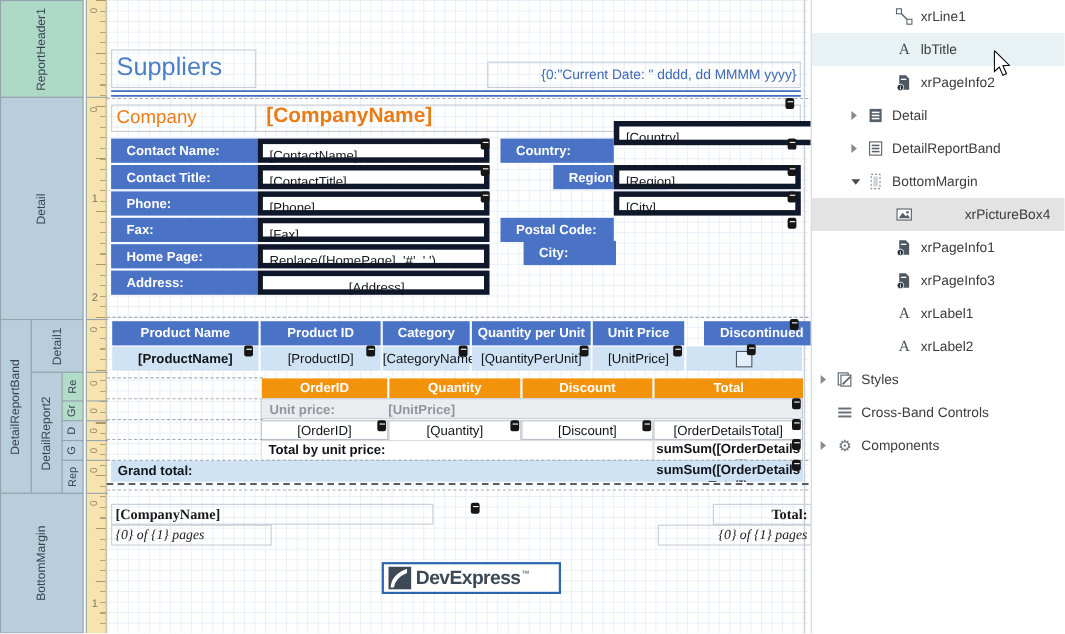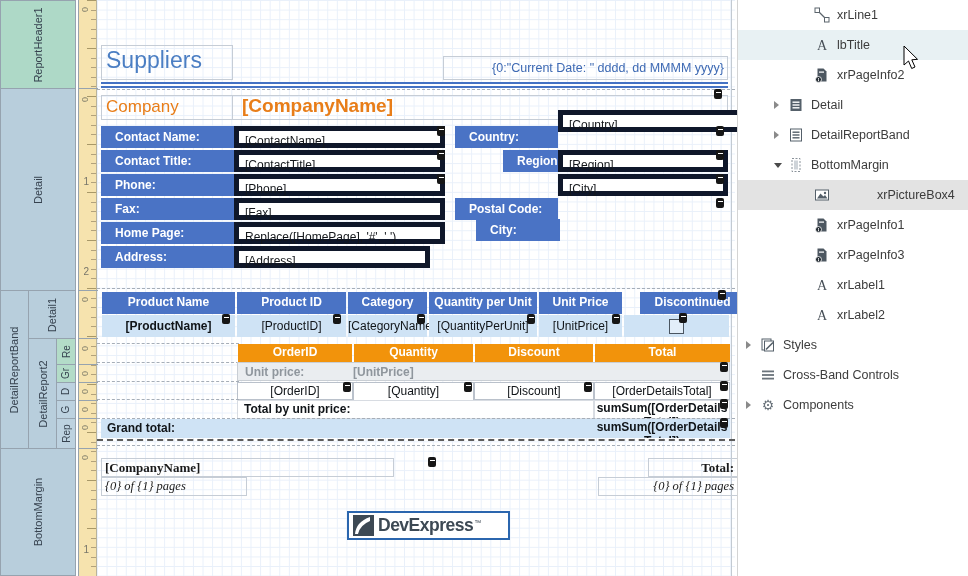--- a/index.html
+++ b/index.html
@@ -132,21 +132,21 @@
   <div class="abs valcell" style="left:234px;top:126px;width:211px;height:22px;"><span>[ContactName]</span></div>
   <div class="abs bluecell" style="left:101px;top:150px;width:133px;height:22px;"><span>Contact Title:</span></div>
   <div class="abs valcell" style="left:234px;top:150px;width:211px;height:22px;"><span>[ContactTitle]</span></div>
   <div class="abs bluecell" style="left:101px;top:174px;width:133px;height:22px;"><span>Phone:</span></div>
   <div class="abs valcell" style="left:234px;top:174px;width:211px;height:22px;"><span>[Phone]</span></div>
   <div class="abs bluecell" style="left:101px;top:198px;width:133px;height:22px;"><span>Fax:</span></div>
   <div class="abs valcell" style="left:234px;top:198px;width:211px;height:22px;"><span>[Fax]</span></div>
   <div class="abs bluecell" style="left:101px;top:222px;width:133px;height:22px;"><span>Home Page:</span></div>
   <div class="abs valcell" style="left:234px;top:222px;width:211px;height:22px;"><span>Replace([HomePage], '#', ' ')</span></div>
   <div class="abs bluecell" style="left:101px;top:246px;width:133px;height:22px;"><span>Address:</span></div>
-  <div class="abs valcell" style="left:234px;top:246px;width:196px;height:22px;"><span>[Address]</span></div>
+  <div class="abs valcell" style="left:234px;top:246px;width:211px;height:22px;text-align:center;"><span>[Address]</span></div>
 
   <div class="abs bluecell" style="left:455px;top:126px;width:103px;height:22px;"><span>Country:</span></div>
   <div class="abs valcell" style="left:558px;top:110px;width:198px;height:22px;"><span>[Country]</span></div>
   <div class="abs bluecell" style="left:455px;top:150px;width:103px;height:22px;margin-left:48px;"><span>Region:</span></div>
   <div class="abs valcell" style="left:558px;top:150px;width:170px;height:22px;"><span>[Region]</span></div>
   <div class="abs bluecell" style="left:476px;top:174px;width:84px;height:22px;margin-top:45px;"><span>City:</span></div>
   <div class="abs valcell" style="left:558px;top:174px;width:170px;height:22px;"><span>[City]</span></div>
   <div class="abs bluecell" style="left:455px;top:198px;width:103px;height:22px;"><span>Postal Code:</span></div>
 
   <div class="stag" style="left:437px;top:126px;"></div>

